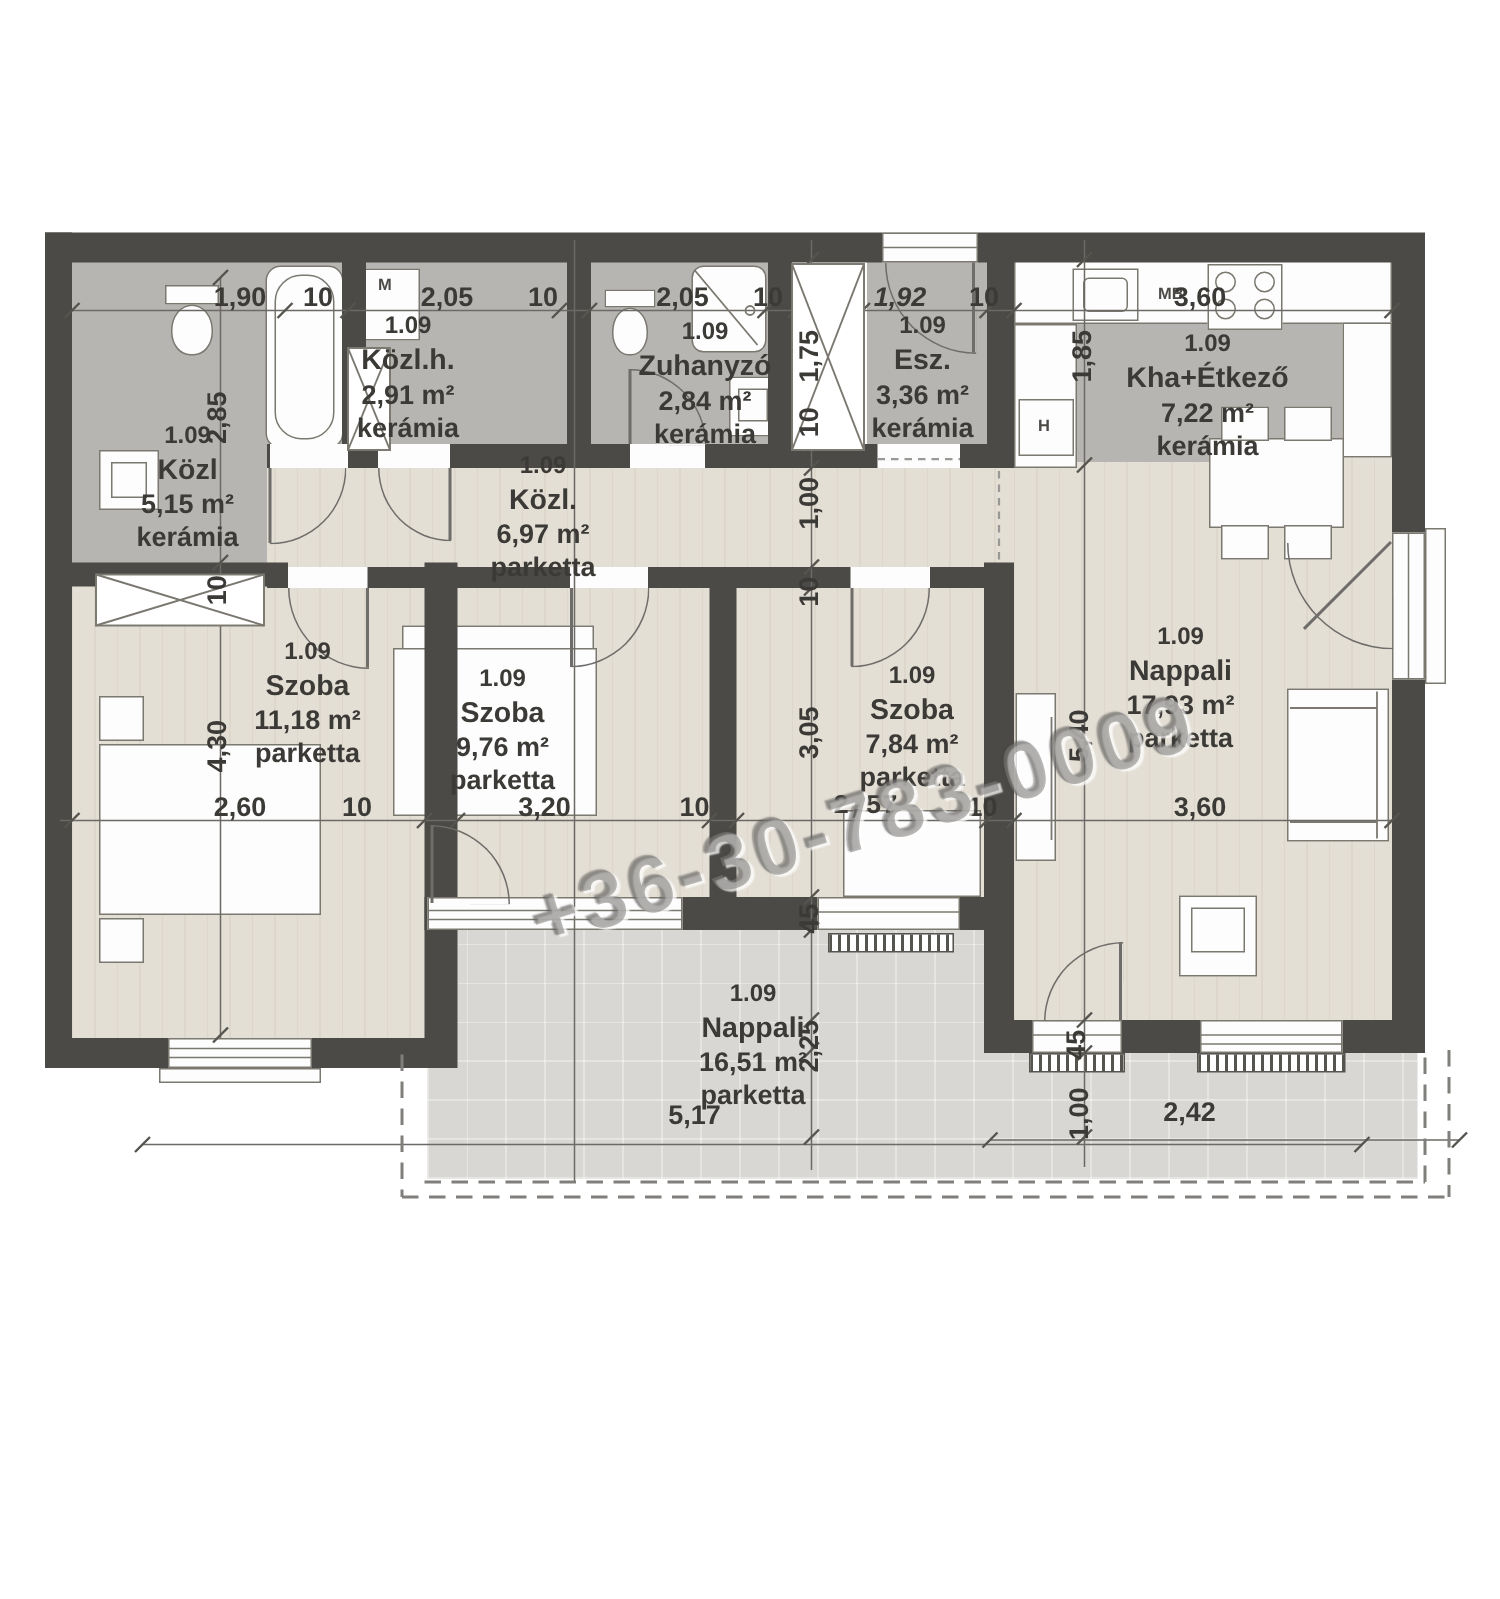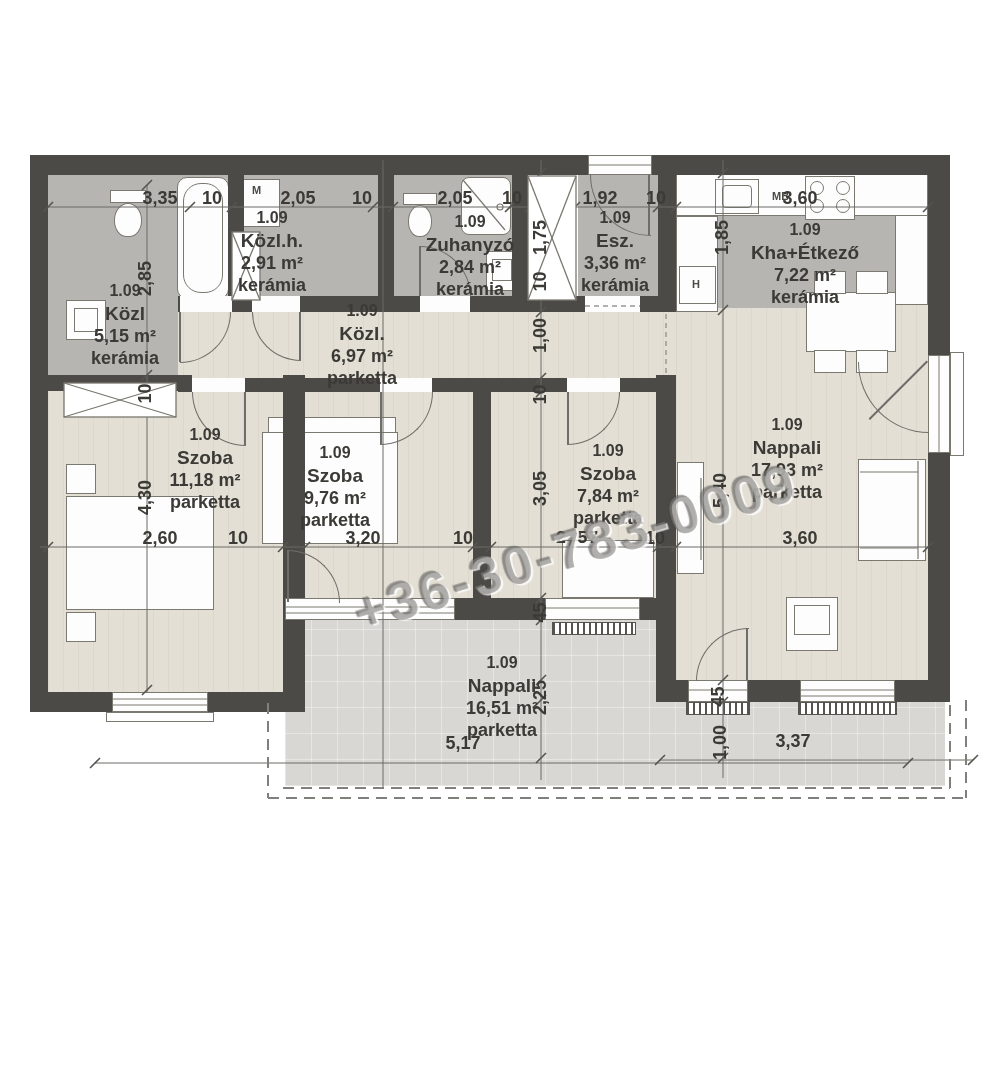--- a/index.html
+++ b/index.html
@@ -320,40 +320,40 @@
     <div class="rarea">17,93 m²</div>
     <div class="rfloor">parketta</div>
   </div>
   <div class="rlabel" style="left:427px;top:652px;">
     <div class="tag">1.09</div>
     <div class="rname">Nappali</div>
     <div class="rarea">16,51 m²</div>
     <div class="rfloor">parketta</div>
   </div>
 
-  <div class="dim" style="left:130px;top:188px;">3,35</div>
+  <div class="dim" style="left:130px;top:188px;">1,90</div>
   <div class="dim" style="left:182px;top:188px;">10</div>
   <div class="dim" style="left:268px;top:188px;">2,05</div>
   <div class="dim" style="left:332px;top:188px;">10</div>
   <div class="dim" style="left:425px;top:188px;">2,05</div>
   <div class="dim" style="left:482px;top:188px;">10</div>
-  <div class="dim" style="left:570px;top:188px;">1,92</div>
+  <div class="dim" style="left:570px;top:188px;font-style:italic;">1,92</div>
   <div class="dim" style="left:626px;top:188px;">10</div>
   <div class="dim" style="left:770px;top:188px;">3,60</div>
 
   <div class="dim" style="left:130px;top:528px;">2,60</div>
   <div class="dim" style="left:208px;top:528px;">10</div>
   <div class="dim" style="left:333px;top:528px;">3,20</div>
   <div class="dim" style="left:433px;top:528px;">10</div>
   <div class="dim" style="left:547px;top:528px;font-family:Liberation Mono, monospace;">2,57</div>
   <div class="dim" style="left:625px;top:528px;">10</div>
   <div class="dim" style="left:770px;top:528px;">3,60</div>
 
   <div class="dim" style="left:433px;top:733px;">5,17</div>
-  <div class="dim" style="left:763px;top:731px;">3,37</div>
+  <div class="dim" style="left:763px;top:731px;">2,42</div>
 
   <div class="dim vdim" style="left:115px;top:268px;">2,85</div>
   <div class="dim vdim" style="left:115px;top:383px;">10</div>
   <div class="dim vdim" style="left:115px;top:487px;">4,30</div>
 
   <div class="dim vdim" style="left:510px;top:227px;">1,75</div>
   <div class="dim vdim" style="left:510px;top:271px;">10</div>
   <div class="dim vdim" style="left:510px;top:325px;">1,00</div>
   <div class="dim vdim" style="left:510px;top:384px;">10</div>
   <div class="dim vdim" style="left:510px;top:478px;">3,05</div>

